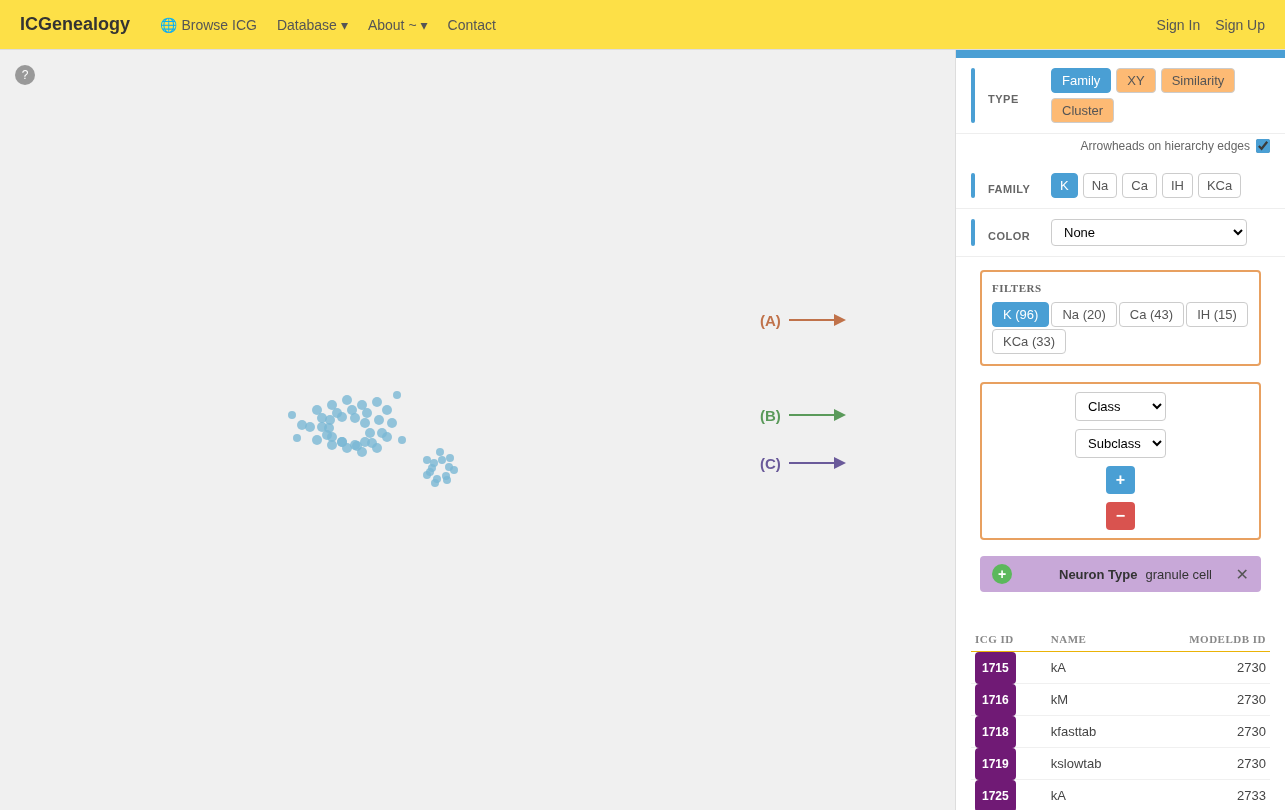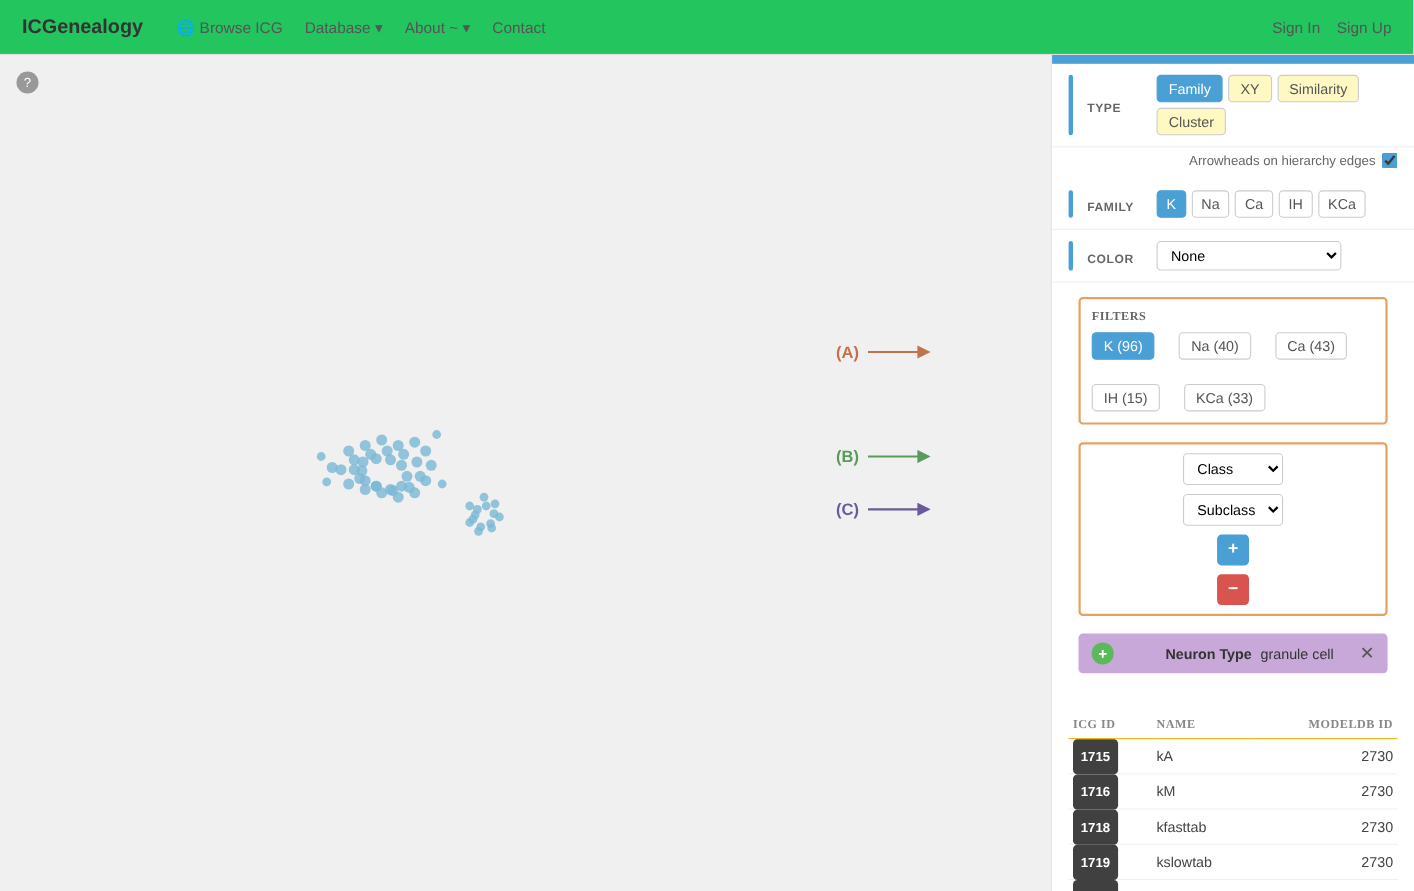--- a/index.html
+++ b/index.html
@@ -1,20 +1,20 @@
 <!DOCTYPE html>
 <html><head>
   <meta charset="utf-8">
   <style>
     * { box-sizing: border-box; margin: 0; padding: 0; }
     body { font-family: -apple-system, BlinkMacSystemFont, 'Segoe UI', Helvetica, Arial, sans-serif; font-size: 14px; background: #f5f5f5; color: #333; }
 
     
     .navbar {
-      background: #22c55e;
+      background: #fde047;
       border-bottom: 1px solid #ddd;
       height: 50px;
       display: flex;
       align-items: center;
       padding: 0 20px;
       position: relative;
       z-index: 10;
     }
     .navbar-brand {
       font-size: 18px;
@@ -134,21 +134,21 @@
       padding: 10px 15px;
       border-bottom: 1px solid #eee;
       gap: 8px;
     }
 
     
     .type-btn {
       padding: 4px 10px;
       border-radius: 4px;
       border: 1px solid #ccc;
-      background: #fef9c3;
+      background: #fdba74;
       cursor: pointer;
       font-size: 13px;
       color: #555;
     }
     .type-btn.active {
       background: #4a9fd4;
       color: #fff;
       border-color: #4a9fd4;
     }
 
@@ -182,21 +182,21 @@
       color: #fff;
       border-color: #4a9fd4;
     }
 
     
     .color-select {
       border: 1px solid #ccc;
       border-radius: 4px;
       padding: 4px 8px;
       font-size: 13px;
-      width: 168px;
+      width: 196px;
       background: #fff;
       cursor: pointer;
     }
 
     
     .filters-section {
       border: 2px solid #e8a060;
       border-radius: 4px;
       margin: 8px 12px;
       padding: 10px;
@@ -206,21 +206,21 @@
       font-weight: 700;
       color: #666;
       letter-spacing: 0.5px;
       text-transform: uppercase;
       margin-bottom: 8px;
       font-family: Liberation Serif, serif;
     }
     .filter-tags {
       display: flex;
       flex-wrap: wrap;
-      gap: 22px;
+      gap: 2px;
     }
     .filter-tag {
       padding: 4px 10px;
       border-radius: 4px;
       border: 1px solid #ccc;
       background: #fff;
       font-size: 13px;
       color: #555;
       cursor: pointer;
     }
@@ -342,21 +342,21 @@
       border-bottom: 1px solid #f0f0f0;
       font-size: 13px;
       color: #444;
       vertical-align: middle;
     }
     .channels-table th:last-child,
     .channels-table td:last-child {
       text-align: right;
     }
     .icg-badge {
-      background: #404040;
+      background: #701a75;
       color: #fff;
       border-radius: 4px;
       padding: 9px 7px;
       font-size: 12px;
       font-weight: 600;
     }
   </style>
 </head>
 <body>
 
@@ -528,21 +528,21 @@
           <option>Family</option>
         </select>
       </div>
     </div>
 
     <div style="padding: 5px 12px 0 12px;">
       <div class="filters-section">
         <div class="filters-label">FILTERS</div>
         <div class="filter-tags">
           <button class="filter-tag active-blue">K (96)</button>
-          <button class="filter-tag">Na (40)</button>
+          <button class="filter-tag">Na (20)</button>
           <button class="filter-tag">Ca (43)</button>
           <button class="filter-tag">IH (15)</button>
           <button class="filter-tag">KCa (33)</button>
         </div>
       </div>
     </div>
 
     <div style="padding: 4px 12px; margin: 0;">
       <div class="class-row">
         <select class="class-select">

